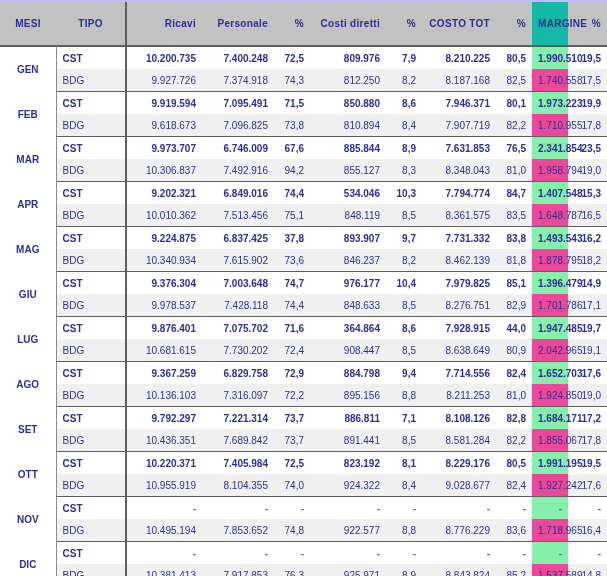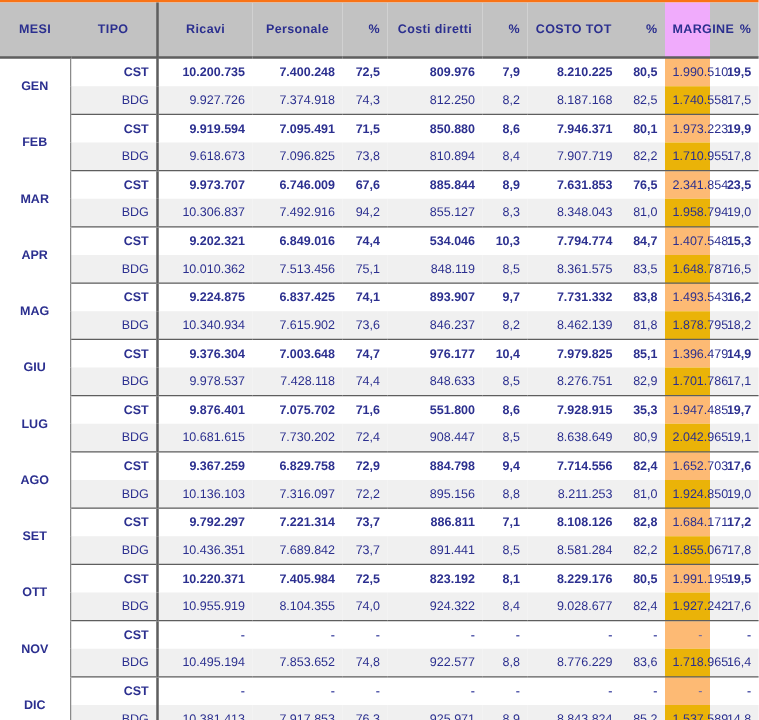--- a/index.html
+++ b/index.html
@@ -11,21 +11,21 @@
     width: 607px;
     height: 576px;
     font-family: "Liberation Sans", sans-serif;
     overflow: hidden;
   }
 
   #table-wrap {
     width: 607px;
     height: 576px;
     box-sizing: border-box;
-    border-top: 2px solid #f97316;
+    border-top: 2px solid #c4b5fd;
     background: #ffffff;
   }
 
   table.fin {
     width: 607px;
     border-collapse: collapse;
     table-layout: fixed;
   }
 
   
@@ -37,56 +37,56 @@
     color: #2b2f8f;
     font-size: 10px;
     font-weight: bold;
     letter-spacing: 0.3px;
     padding: 0 6px;
     border-bottom: 2px solid #5e5e5e;
     vertical-align: middle;
     white-space: nowrap;
   }
   th.h-mesi, th.h-tipo { text-align: center; }
-  th.h-num  { }
+  th.h-num  { text-align: right; }
   th.h-pct  { text-align: right; }
   th.h-tipo { border-right: 2px solid #5e5e5e; }
-  th.h-margine { background: #f0abfc; }
+  th.h-margine { background: #14b8a6; }
 
   
   tbody td {
     font-size: 10px;
     color: #2b2f8f;
     padding: 0 6px;
     height: 22px;
     vertical-align: middle;
     white-space: nowrap;
   }
 
   td.c-mesi {
     text-align: center;
     font-weight: bold;
     font-size: 10px;
     background: #ffffff;
     border-right: 1px solid #8a8a8a;
   }
   td.c-tipo {
-    text-align: right;
+    text-align: left;
     font-weight: bold;
     border-right: 2px solid #5e5e5e;
   }
   td.c-num, td.c-pct { text-align: right; }
 
   
   tr.r-cst td { background: #ffffff; font-weight: bold; }
   tr.r-bdg td { background: #f0f0f0; font-weight: normal; }
 
   
-  tr.r-cst td.c-margine { background: #fdba74; font-weight: normal; }
-  tr.r-bdg td.c-margine { background: #eab308; font-weight: normal; }
+  tr.r-cst td.c-margine { background: #86efac; font-weight: bold; }
+  tr.r-bdg td.c-margine { background: #ec4899; font-weight: normal; }
 
   
   tr.r-bdg td { border-bottom: 1.5px solid #5e5e5e; }
   tr.r-cst td.c-mesi { border-bottom: none; }
 
   td.dash { color: #5a5fae; }
 </style>
 </head>
 <body>
 
@@ -219,21 +219,21 @@
           <td class="c-num">8.361.575</td>
           <td class="c-pct">83,5</td>
           <td class="c-num c-margine">1.648.787</td>
           <td class="c-pct">16,5</td>
         </tr>
         <tr class="r-cst">
           <td class="c-mesi" rowspan="2">MAG</td>
           <td class="c-tipo">CST</td>
           <td class="c-num">9.224.875</td>
           <td class="c-num">6.837.425</td>
-          <td class="c-pct">74,1</td>
+          <td class="c-pct">37,8</td>
           <td class="c-num">893.907</td>
           <td class="c-pct">9,7</td>
           <td class="c-num">7.731.332</td>
           <td class="c-pct">83,8</td>
           <td class="c-num c-margine">1.493.543</td>
           <td class="c-pct">16,2</td>
         </tr>
         <tr class="r-bdg">
           <td class="c-tipo">BDG</td>
           <td class="c-num">10.340.934</td>
@@ -270,24 +270,24 @@
           <td class="c-pct">82,9</td>
           <td class="c-num c-margine">1.701.786</td>
           <td class="c-pct">17,1</td>
         </tr>
         <tr class="r-cst">
           <td class="c-mesi" rowspan="2">LUG</td>
           <td class="c-tipo">CST</td>
           <td class="c-num">9.876.401</td>
           <td class="c-num">7.075.702</td>
           <td class="c-pct">71,6</td>
-          <td class="c-num">551.800</td>
+          <td class="c-num">364.864</td>
           <td class="c-pct">8,6</td>
           <td class="c-num">7.928.915</td>
-          <td class="c-pct">35,3</td>
+          <td class="c-pct">44,0</td>
           <td class="c-num c-margine">1.947.485</td>
           <td class="c-pct">19,7</td>
         </tr>
         <tr class="r-bdg">
           <td class="c-tipo">BDG</td>
           <td class="c-num">10.681.615</td>
           <td class="c-num">7.730.202</td>
           <td class="c-pct">72,4</td>
           <td class="c-num">908.447</td>
           <td class="c-pct">8,5</td>

